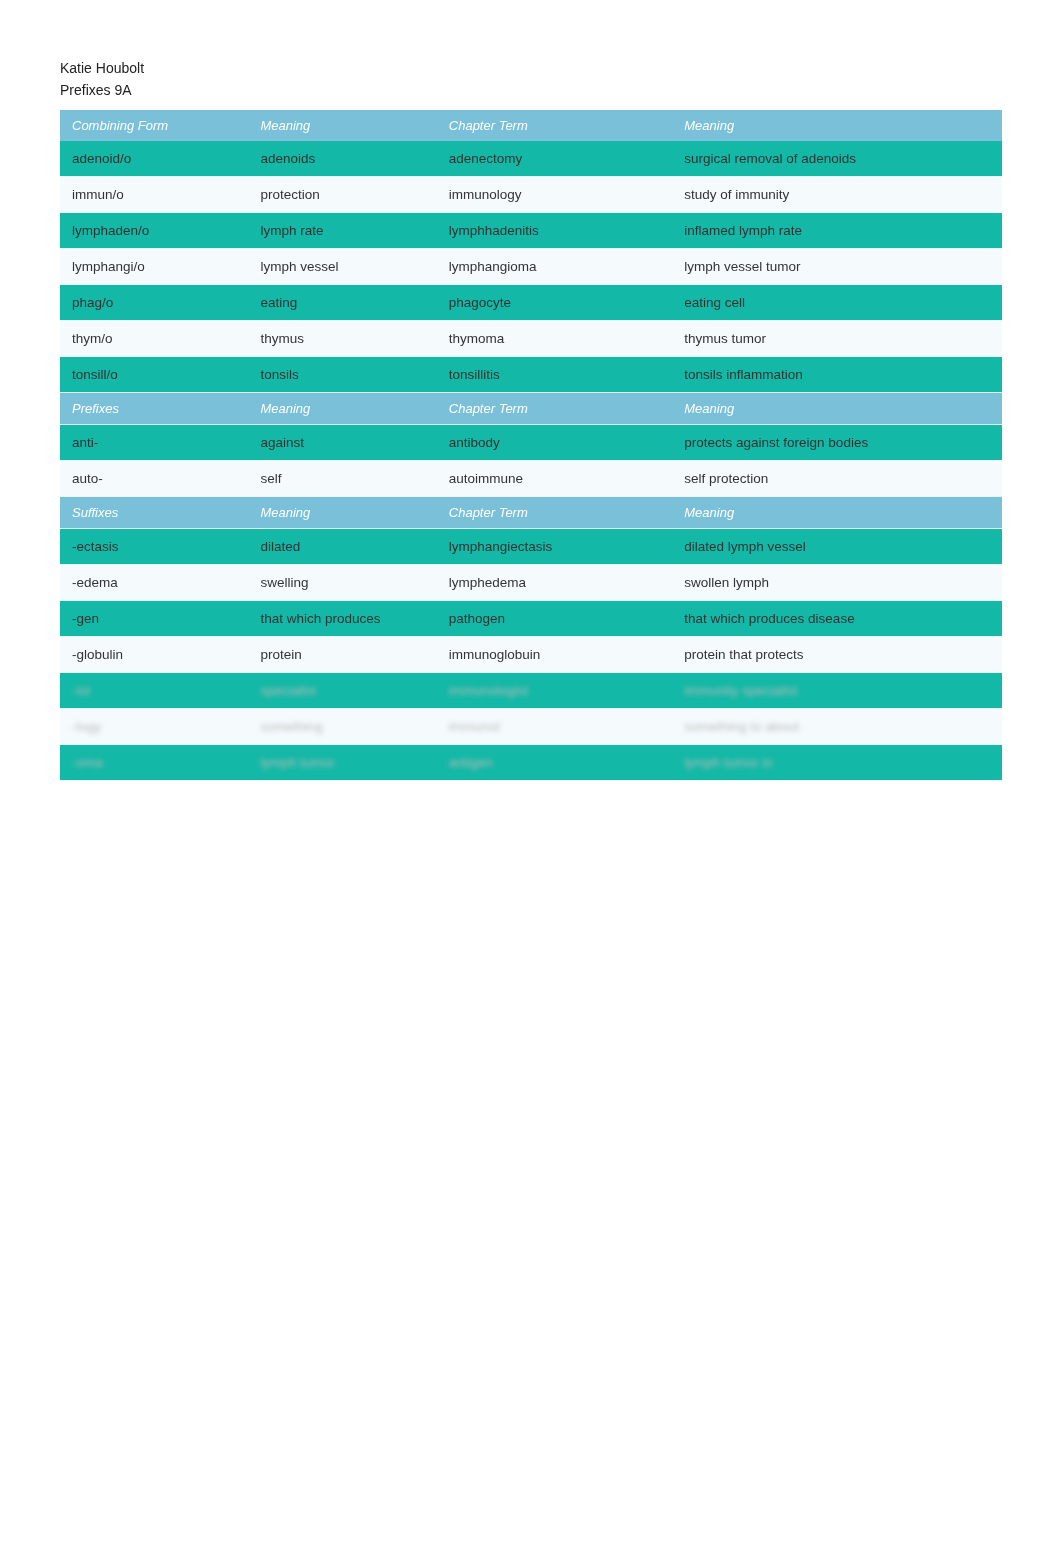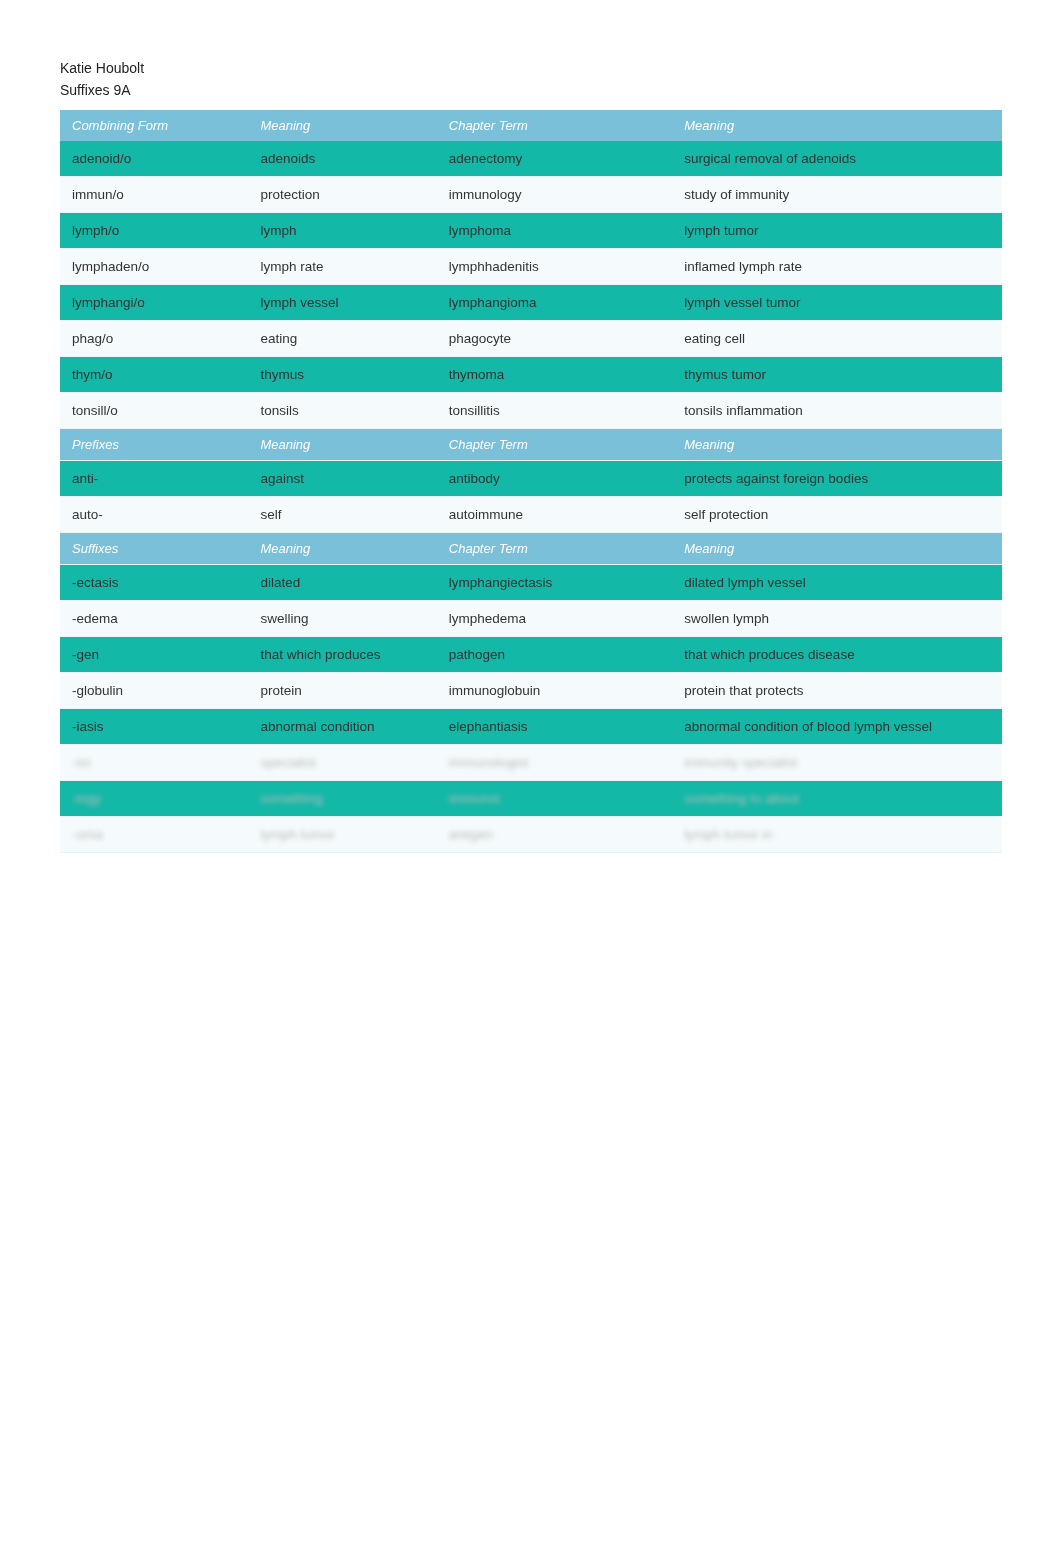--- a/index.html
+++ b/index.html
@@ -51,21 +51,21 @@
     .col1 { width: 20%; }
     .col2 { width: 20%; }
     .col3 { width: 25%; }
     .col4 { width: 35%; }
   </style>
 </head>
 <body>
 
 <div class="meta-block">
   <div class="meta-line">Katie Houbolt</div>
-  <div class="meta-line">Suffixes 9A</div>
+  <div class="meta-line">Prefixes 9A</div>
 </div>
 
 <table>
   <thead>
     <tr>
       <th class="col1">Combining Form</th>
       <th class="col2">Meaning</th>
       <th class="col3">Chapter Term</th>
       <th class="col4">Meaning</th>
     </tr>
@@ -75,26 +75,20 @@
     <td class="col1">adenoid/o</td>
     <td class="col2">adenoids</td>
     <td class="col3">adenectomy</td>
     <td class="col4">surgical removal of adenoids</td>
   </tr>
       <tr>
     <td class="col1">immun/o</td>
     <td class="col2">protection</td>
     <td class="col3">immunology</td>
     <td class="col4">study of immunity</td>
-  </tr>
-      <tr>
-    <td class="col1">lymph/o</td>
-    <td class="col2">lymph</td>
-    <td class="col3">lymphoma</td>
-    <td class="col4">lymph tumor</td>
   </tr>
       <tr>
     <td class="col1">lymphaden/o</td>
     <td class="col2">lymph rate</td>
     <td class="col3">lymphhadenitis</td>
     <td class="col4">inflamed lymph rate</td>
   </tr>
       <tr>
     <td class="col1">lymphangi/o</td>
     <td class="col2">lymph vessel</td>
@@ -171,26 +165,20 @@
     <td class="col3" style="">pathogen</td>
     <td class="col4" style="">that which produces disease</td>
   </tr>
       <tr>
     <td class="col1" style="">-globulin</td>
     <td class="col2" style="">protein</td>
     <td class="col3" style="">immunoglobuin</td>
     <td class="col4" style="">protein that protects</td>
   </tr>
       <tr>
-    <td class="col1" style="">-iasis</td>
-    <td class="col2" style="">abnormal condition</td>
-    <td class="col3" style="">elephantiasis</td>
-    <td class="col4" style="">abnormal condition of blood lymph vessel</td>
-  </tr>
-      <tr>
     <td class="col1" style="filter:blur(2.5px); color:#bbb; user-select:none;">-ist</td>
     <td class="col2" style="filter:blur(2.5px); color:#bbb; user-select:none;">specialist</td>
     <td class="col3" style="filter:blur(2.5px); color:#bbb; user-select:none;">immunologist</td>
     <td class="col4" style="filter:blur(2.5px); color:#bbb; user-select:none;">immunity specialist</td>
   </tr>
       <tr>
     <td class="col1" style="filter:blur(2.5px); color:#bbb; user-select:none;">-logy</td>
     <td class="col2" style="filter:blur(2.5px); color:#bbb; user-select:none;">something</td>
     <td class="col3" style="filter:blur(2.5px); color:#bbb; user-select:none;">immunol</td>
     <td class="col4" style="filter:blur(2.5px); color:#bbb; user-select:none;">something to about</td>

